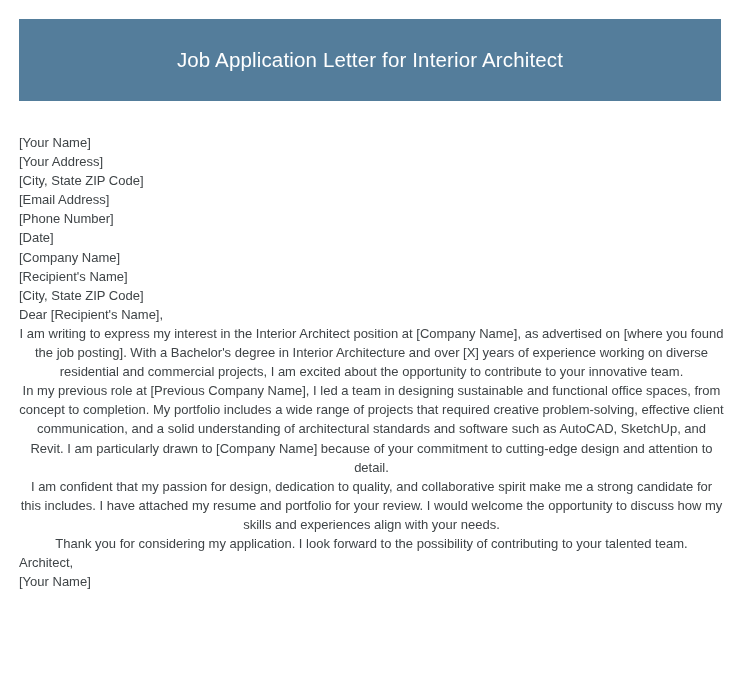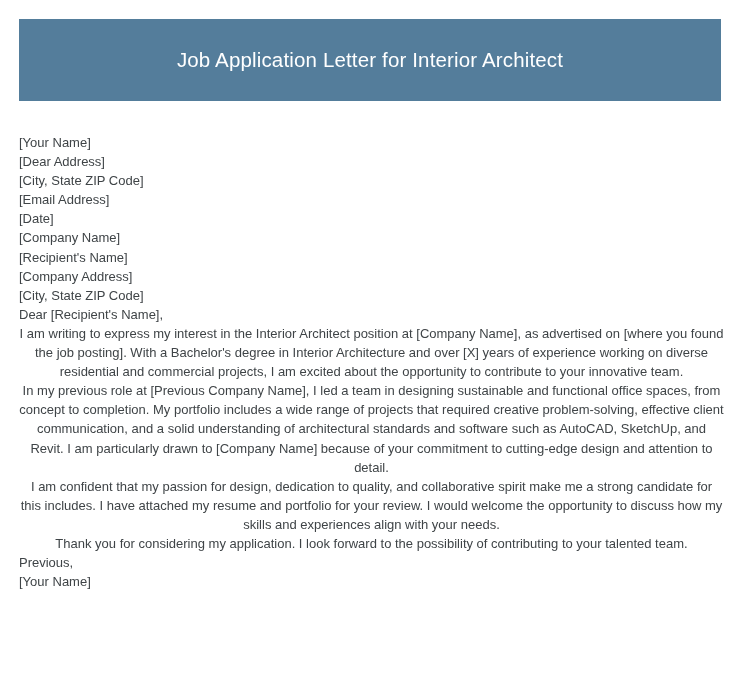--- a/index.html
+++ b/index.html
@@ -69,38 +69,38 @@
 <div id="page">
 
   <div class="doc-header">
     <div class="doc-title">Job Application Letter for Interior Architect</div>
   </div>
 
   <div class="doc-body">
 
     <div>
       <span class="line">[Your Name]</span>
-      <span class="line">[Dear Address]</span>
+      <span class="line">[Your Address]</span>
       <span class="line">[City, State ZIP Code]</span>
       <span class="line">[Email Address]</span>
+      <span class="line">[Phone Number]</span>
       <span class="line">[Date]</span>
     </div>
 
     <div>
       <span class="line">[Company Name]</span>
       <span class="line">[Recipient's Name]</span>
-      <span class="line">[Company Address]</span>
       <span class="line">[City, State ZIP Code]</span>
     </div>
 
     <span class="line">Dear [Recipient's Name],</span>
 
     <p class="para">I am writing to express my interest in the Interior Architect position at [Company Name], as advertised on [where you found the job posting]. With a Bachelor's degree in Interior Architecture and over [X] years of experience working on diverse residential and commercial projects, I am excited about the opportunity to contribute to your innovative team.</p>
     <p class="para">In my previous role at [Previous Company Name], I led a team in designing sustainable and functional office spaces, from concept to completion. My portfolio includes a wide range of projects that required creative problem-solving, effective client communication, and a solid understanding of architectural standards and software such as AutoCAD, SketchUp, and Revit. I am particularly drawn to [Company Name] because of your commitment to cutting-edge design and attention to detail.</p>
     <p class="para">I am confident that my passion for design, dedication to quality, and collaborative spirit make me a strong candidate for this includes. I have attached my resume and portfolio for your review. I would welcome the opportunity to discuss how my skills and experiences align with your needs.</p>
     <p class="para">Thank you for considering my application. I look forward to the possibility of contributing to your talented team.</p>
 
-    <span class="line">Previous,</span>
+    <span class="line">Architect,</span>
     <span class="line">[Your Name]</span>
 
   </div>
 
 </div>
 
 </body></html>

